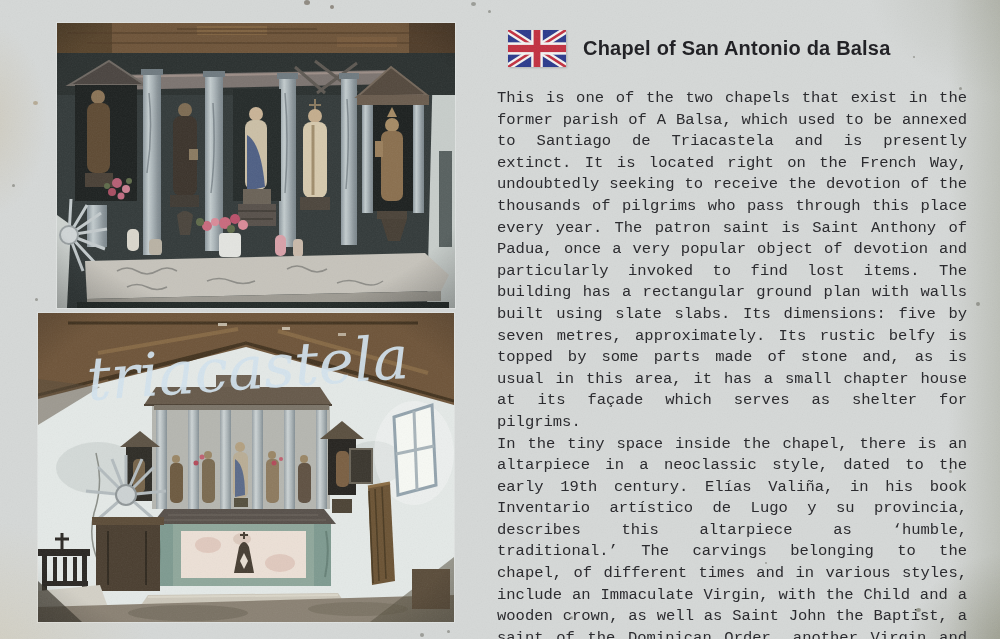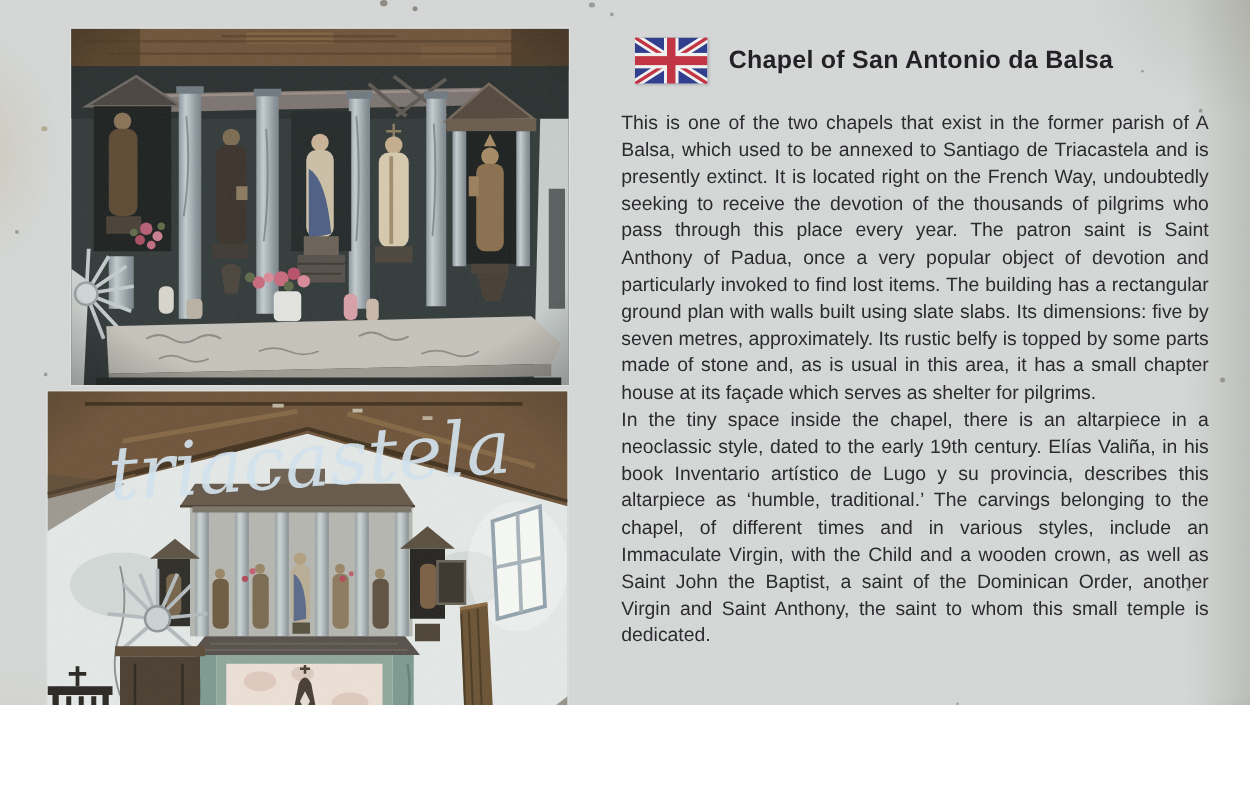--- a/index.html
+++ b/index.html
@@ -1,34 +1,34 @@
 <!DOCTYPE html>
 <html><head>
 <meta charset="utf-8">
 <style>
   html,body{margin:0;padding:0;}
   body{width:1000px;height:639px;font-family:"Liberation Sans",sans-serif;}
-  .sign{position:relative;width:1000px;height:564px;background:
+  .sign{position:relative;width:1000px;height:639px;background:
     radial-gradient(ellipse 260px 200px at -30px 660px, rgba(206,196,170,.55), rgba(206,196,170,0) 70%),
     radial-gradient(ellipse 220px 170px at 1020px -20px, rgba(146,148,132,.38), rgba(146,148,132,0) 70%),
     radial-gradient(ellipse 150px 140px at 1010px 650px, rgba(112,112,88,.45), rgba(112,112,88,0) 70%),
     radial-gradient(ellipse 90px 140px at -15px 120px, rgba(196,182,152,.4), rgba(196,182,152,0) 70%),
     linear-gradient(to left, rgba(165,168,155,.5), rgba(165,168,155,0) 52px),
     #d5d8d7;
     overflow:hidden;}
   .photo{position:absolute;box-shadow:0 0 0 1px rgba(255,255,255,.25);}
   .photo svg{display:block;width:100%;height:100%;}
   .photo1{left:57px;top:23px;width:398px;height:285px;}
   .photo2{left:38px;top:313px;width:416px;height:309px;}
   .content{position:absolute;left:497px;top:30px;width:470px;}
   .header{display:flex;align-items:center;margin:0 0 21px 0;}
   .flag{width:58px;height:37px;flex:none;margin-left:11px;box-shadow:1px 1px 2px rgba(60,60,60,.25);}
   .flag svg{display:block;width:100%;height:100%;}
   .title{font-size:20px;font-weight:bold;color:#1c1c20;margin:0 0 0 17px;letter-spacing:.2px;}
-  .body-text p{font-size:15.5px;line-height:21.6px;text-align:justify;color:#26262a;margin:0;}
+  .body-text p{font-size:15.5px;line-height:21.6px;text-align:justify;color:#26262a;margin:0;font-family:Liberation Mono, monospace;}
   .spk{position:absolute;border-radius:50%;background:#5f5f55;opacity:.5;}
   .spk.tan{background:#a8977a;opacity:.7;}
   .grain{position:absolute;left:0;top:0;width:1000px;height:639px;pointer-events:none;opacity:.08;}
   .script-word{font-family:"DejaVu Serif","Liberation Serif",serif;font-style:italic;}
 </style>
 </head>
 <body>
 
 <div class="sign">
 

